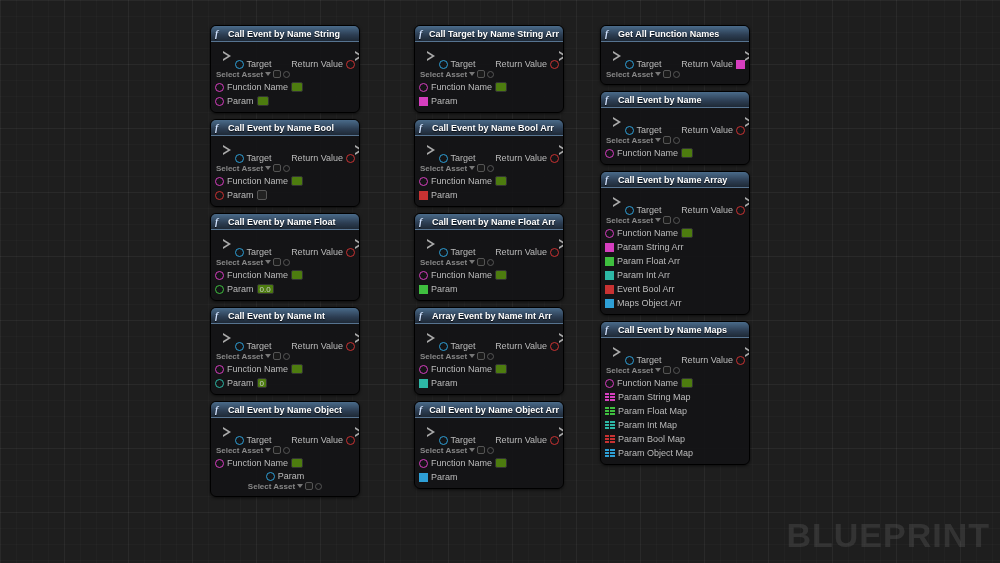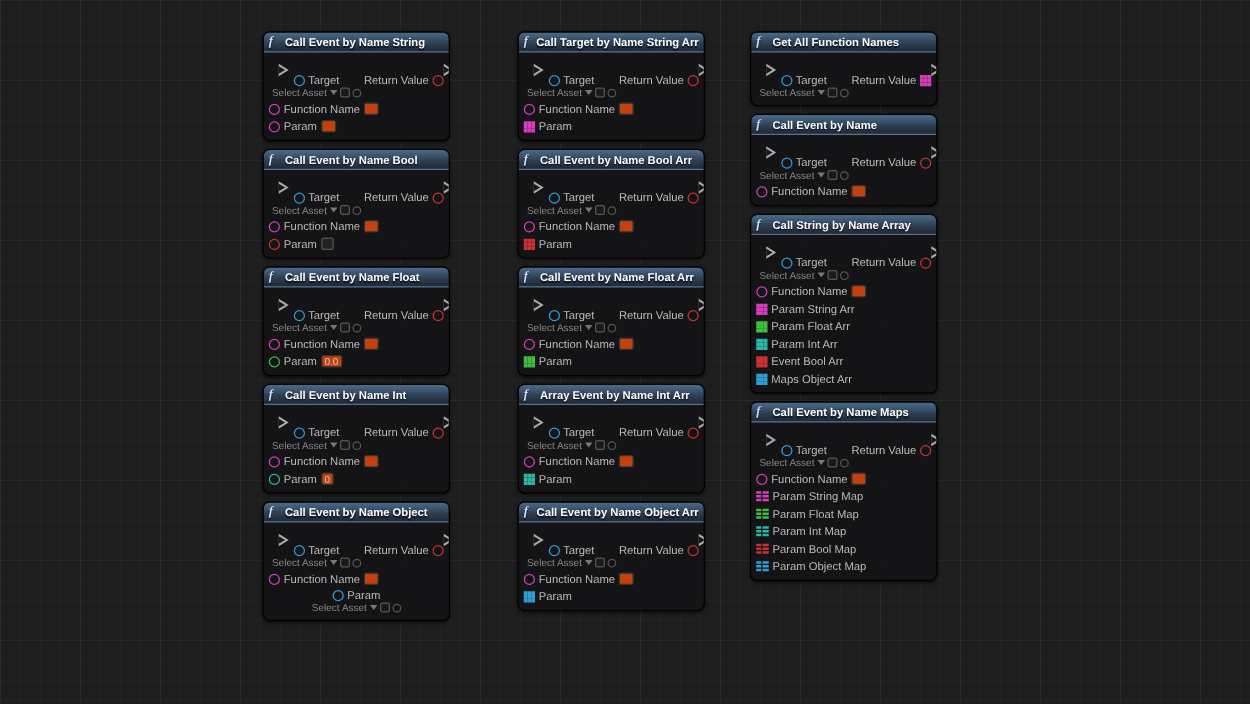--- a/index.html
+++ b/index.html
@@ -128,30 +128,30 @@
   }
   .exec.hollow::after {
     content:""; position:absolute; left:0; top:1.5px; width:0;height:0;
     border-top: 3.5px solid transparent;
     border-bottom: 3.5px solid transparent;
     border-left: 5.5px solid #161618;
   }
 
   .txtbox {
     height: 10px; min-width: 10px; padding: 0 2px;
-    background: #c2410c; border: 1px solid #333; border-radius: 2px;
+    background: #4d7c0f; border: 1px solid #333; border-radius: 2px;
     font-size: 8px; color: #ccc; line-height:10px;
   }
   .chk {
     width: 10px; height: 10px; background: #222; border: 1px solid #555; border-radius:2px;
   }
   .sel {
     display:flex; align-items:center; gap:2px; height:10px;
   }
-  .sel .seltxt { font-size: 8px; color: #888; }
+  .sel .seltxt { font-size: 8px; color: #888; font-weight: bold; }
   .sel .dd { width:0;height:0;border-left:3px solid transparent;border-right:3px solid transparent;border-top:4px solid #777;}
   .sel .sq { width:8px;height:8px;border:1px solid #555;border-radius:2px;background:#1a1a1a;}
   .sel .subpin { width:7px;height:7px;border-radius:50%;border:1px solid #555;}
 </style>
 </head>
 <body>
 
 <div class="canvas">
   <div class="col c1" id="col0">
       <div class="node">
@@ -771,21 +771,21 @@
               <span class="pin magenta"></span>
               <span class="lbl">Function Name</span>
               <span class="txtbox" style="width: 12px;"></span>
             </div>
           </div>
         </div>
       </div>
       <div class="node">
         <div class="hdr">
           <span class="fn-icon">f</span>
-          <span>Call String by Name Array</span>
+          <span>Call Event by Name Array</span>
         </div>
         <div class="body">
           <div class="row">
             <div class="lcol">
               <span class="exec hollow"></span>
             </div>
             <div class="rcol">
               <span class="exec hollow"></span>
             </div>
           </div>
@@ -1026,13 +1026,14 @@
                   <i></i>
                   <i></i>
                 </div>
               </span>
               <span class="lbl">Param Object Map</span>
             </div>
           </div>
         </div>
       </div>
     </div>
+  <div class="watermark">BLUEPRINT</div>
 </div>
 
 </body></html>

